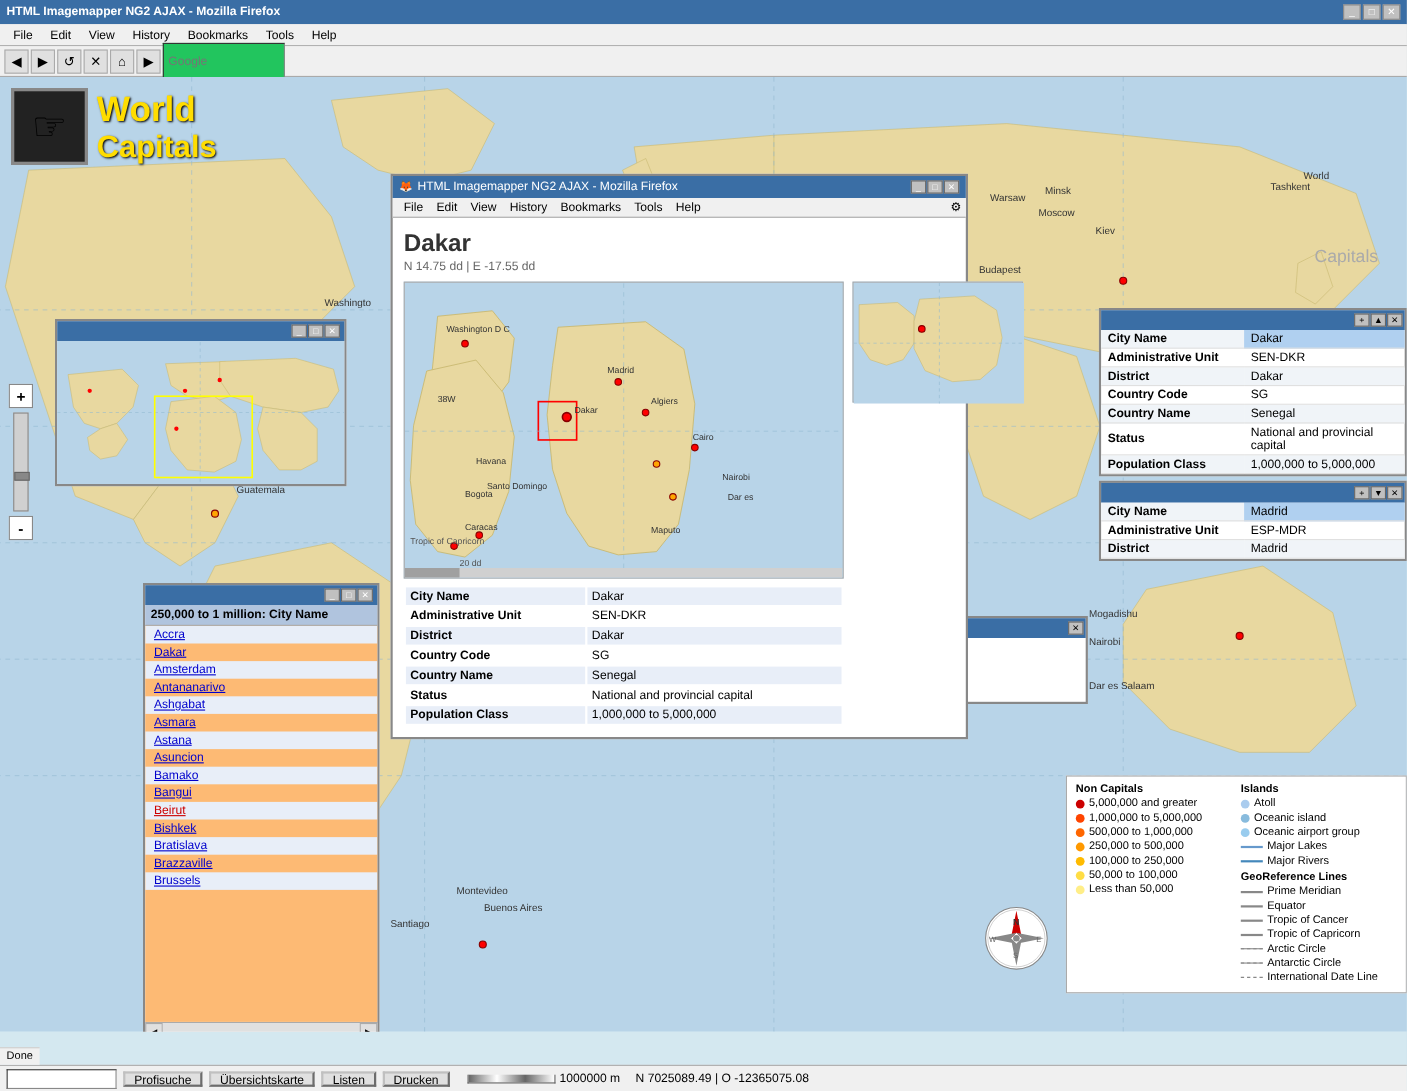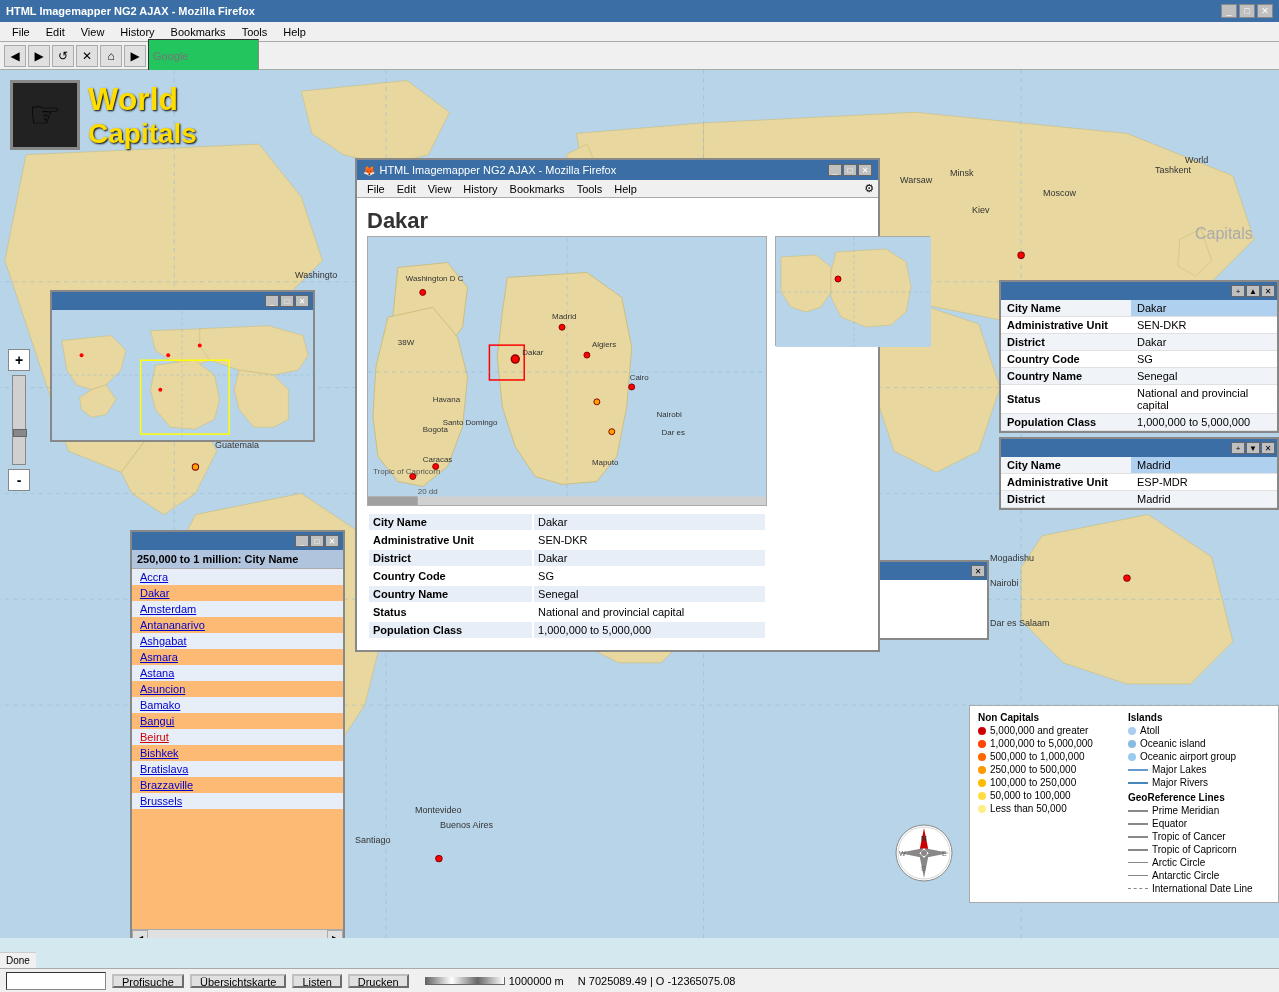--- a/index.html
+++ b/index.html
@@ -193,23 +193,23 @@
     <circle cx="1100" cy="480" r="3" fill="red" stroke="#800" stroke-width="1"></circle>
   </svg>
 
   <div class="watermark" style="left:80px;top:165px;">HTML ImageMapper NG2 Demo</div>
   <div class="watermark" style="left:960px;top:165px;">HTML ImageMapper NG2 Demo</div>
   <div class="watermark" style="left:80px;top:410px;">HTML ImageMapper NG2 Demo</div>
   <div class="watermark" style="left:360px;top:660px;">HTML ImageMapper NG2 Demo</div>
   <div class="watermark" style="left:960px;top:660px;">HTML ImageMapper NG2 Demo</div>
 
   <div class="map-label" style="left:295px;top:200px;z-index:2;">Washingto</div>
-  <div class="map-label" style="left:1043px;top:118px;z-index:2;">Moscow</div>
+  <div class="map-label" style="left:944px;top:118px;z-index:2;">Moscow</div>
   <div class="map-label" style="left:950px;top:98px;z-index:2;">Minsk</div>
-  <div class="map-label" style="left:944px;top:135px;z-index:2;padding-left:28px;">Kiev</div>
+  <div class="map-label" style="left:968px;top:135px;z-index:2;padding-left:28px;">Kiev</div>
   <div class="map-label" style="left:900px;top:105px;z-index:2;">Warsaw</div>
   <div class="map-label" style="left:890px;top:170px;z-index:2;">Budapest</div>
   <div class="map-label" style="left:900px;top:192px;z-index:2;">Sofiya</div>
   <div class="map-label" style="left:1155px;top:95px;z-index:2;">Tashkent</div>
   <div class="map-label" style="left:1155px;top:248px;z-index:2;">Kabul</div>
   <div class="map-label" style="left:990px;top:483px;z-index:2;">Mogadishu</div>
   <div class="map-label" style="left:990px;top:508px;z-index:2;">Nairobi</div>
   <div class="map-label" style="left:990px;top:548px;z-index:2;">Dar es Salaam</div>
   <div class="map-label" style="left:440px;top:750px;z-index:2;">Buenos Aires</div>
   <div class="map-label" style="left:415px;top:735px;z-index:2;">Montevideo</div>
@@ -312,20 +312,21 @@
       <span class="popup-menuitem">View</span>
       <span class="popup-menuitem">History</span>
       <span class="popup-menuitem">Bookmarks</span>
       <span class="popup-menuitem">Tools</span>
       <span class="popup-menuitem">Help</span>
       <span style="flex:1;"></span>
       <span style="font-size:11px;cursor:pointer;">⚙</span>
     </div>
     <div class="popup-content">
       <div class="popup-city-name">Dakar</div>
+      <div class="popup-coords">N 14.75 dd | E -17.55 dd</div>
       <div class="popup-body">
         <div style="display:flex;flex-direction:column;flex:1;">
           <div class="popup-map">
             <svg width="100%" height="270" viewBox="0 0 400 270">
               <rect width="400" height="270" fill="#b8d4e8"></rect>
 
               <path d="M 30 30 L 80 25 L 100 50 L 95 90 L 80 110 L 60 120 L 40 110 L 25 80 Z" fill="#e8d8a0" stroke="#c8b870" stroke-width="0.8"></path>
 
               <path d="M 140 40 L 220 35 L 255 60 L 265 110 L 260 170 L 250 220 L 230 245 L 195 248 L 168 240 L 148 210 L 135 170 L 130 120 L 135 75 Z" fill="#e8d8a0" stroke="#c8b870" stroke-width="0.8"></path>
 

